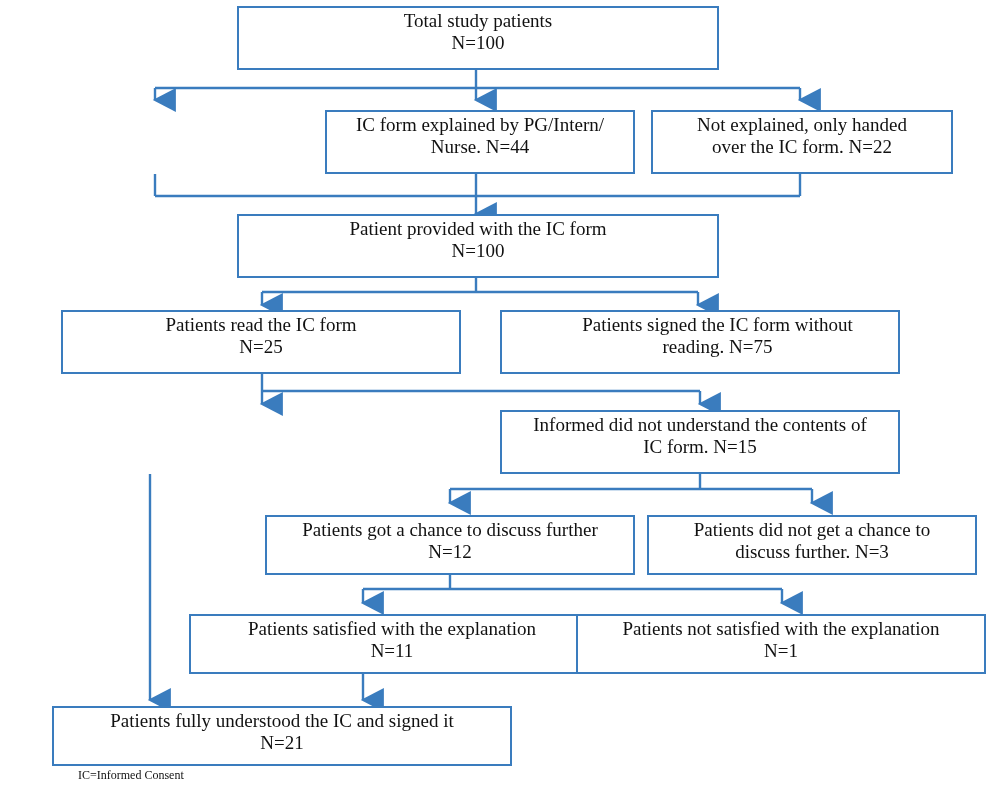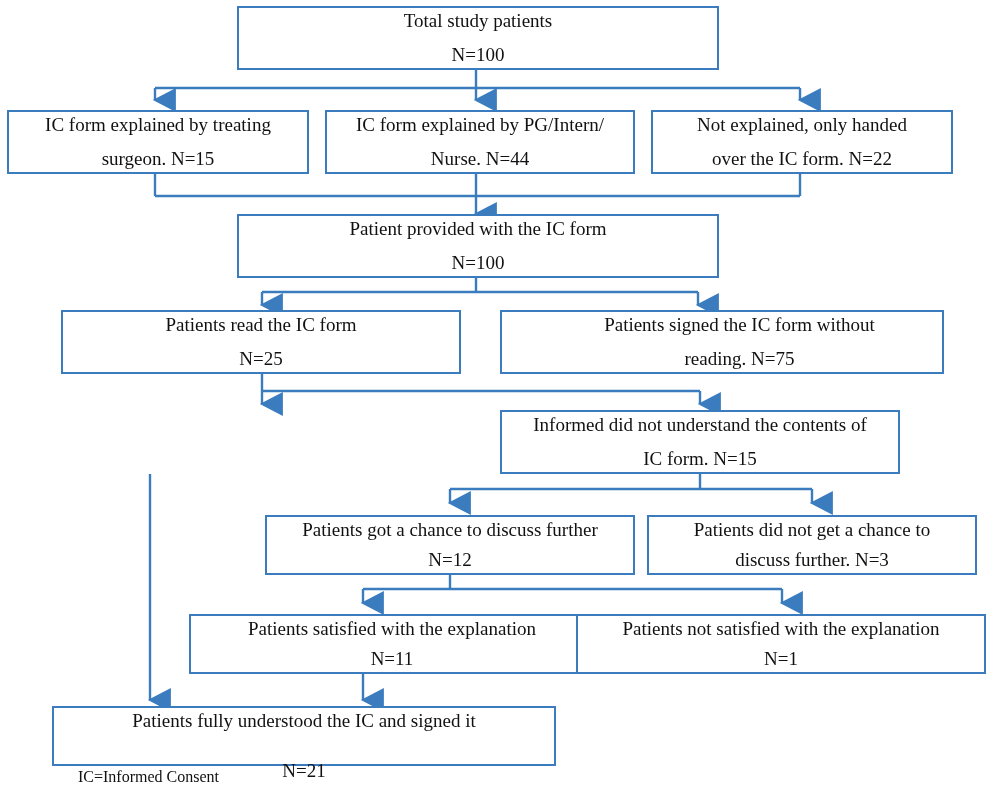--- a/index.html
+++ b/index.html
@@ -28,35 +28,35 @@
     pointer-events: none;
   }
   .node {
     position: absolute;
     box-sizing: border-box;
     background: #ffffff;
     border: 2px solid #3a7cbe;
     display: flex;
     flex-direction: column;
     align-items: center;
-    justify-content: space-between;
+    justify-content: flex-start;
     text-align: center;
     line-height: 1.16;
     font-size: 19px;
     color: #111111;
     padding: 2px 6px;
     z-index: 2;
   }
   .node .l1, .node .l2 {
     display: block;
     white-space: nowrap;
   }
   .footnote {
     position: absolute;
-    font-size: 16px;
+    font-size: 12px;
     color: #111111;
     white-space: nowrap;
     z-index: 2;
   }
 </style>
 </head>
 <body>
 
 <div id="canvas">
 
@@ -104,24 +104,20 @@
 
       <path d="M 363 674 L 363 700" marker-end="url(#arrow)"></path>
     </g>
   </svg>
 
   <div class="node" style="left:237px; top:6px; width:482px; height:64px;">
     <span class="l1">Total study patients</span>
     <span class="l2">N=100</span>
   </div>
 
-  <div class="node" style="left:7px; top:110px; width:302px; height:64px;">
-    <span class="l1">IC form explained by treating</span>
-    <span class="l2">surgeon. N=15</span>
-  </div>
 
   <div class="node" style="left:325px; top:110px; width:310px; height:64px;">
     <span class="l1">IC form explained by PG/Intern/</span>
     <span class="l2">Nurse. N=44</span>
   </div>
 
   <div class="node" style="left:651px; top:110px; width:302px; height:64px;">
     <span class="l1">Not explained, only handed</span>
     <span class="l2">over the IC form. N=22</span>
   </div>
@@ -129,21 +125,21 @@
   <div class="node" style="left:237px; top:214px; width:482px; height:64px;">
     <span class="l1">Patient provided with the IC form</span>
     <span class="l2">N=100</span>
   </div>
 
   <div class="node" style="left:61px; top:310px; width:400px; height:64px;">
     <span class="l1">Patients read the IC form</span>
     <span class="l2">N=25</span>
   </div>
 
-  <div class="node" style="left:500px; top:310px; width:444px; height:64px;padding-left:41px;">
+  <div class="node" style="left:500px; top:310px; width:400px; height:64px;padding-left:41px;">
     <span class="l1">Patients signed the IC form without</span>
     <span class="l2">reading. N=75</span>
   </div>
 
 
   <div class="node" style="left:500px; top:410px; width:400px; height:64px;">
     <span class="l1">Informed did not understand the contents of</span>
     <span class="l2">IC form. N=15</span>
   </div>
 
@@ -160,20 +156,20 @@
   <div class="node" style="left:160px; top:614px; width:406px; height:60px;margin-left:29px;">
     <span class="l1">Patients satisfied with the explanation</span>
     <span class="l2">N=11</span>
   </div>
 
   <div class="node" style="left:576px; top:614px; width:410px; height:60px;">
     <span class="l1">Patients not satisfied with the explanation</span>
     <span class="l2">N=1</span>
   </div>
 
-  <div class="node" style="left:52px; top:706px; width:504px; height:60px;gap:28px;">
+  <div class="node" style="left:52px; top:706px; width:460px; height:60px;">
     <span class="l1">Patients fully understood the IC and signed it</span>
     <span class="l2">N=21</span>
   </div>
 
   <div class="footnote" style="left:78px; top:768px;">IC=Informed  Consent</div>
 
 </div>
 
 </body></html>

